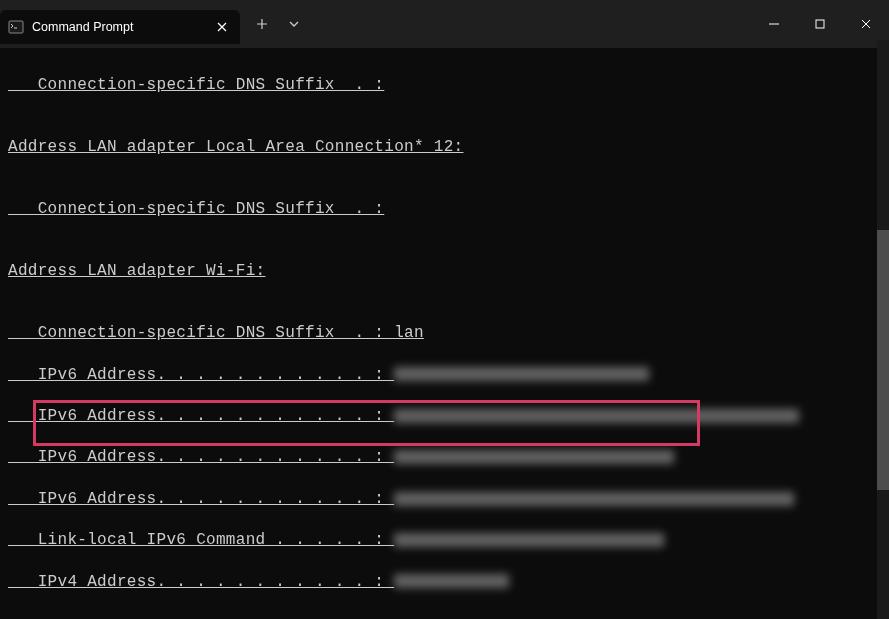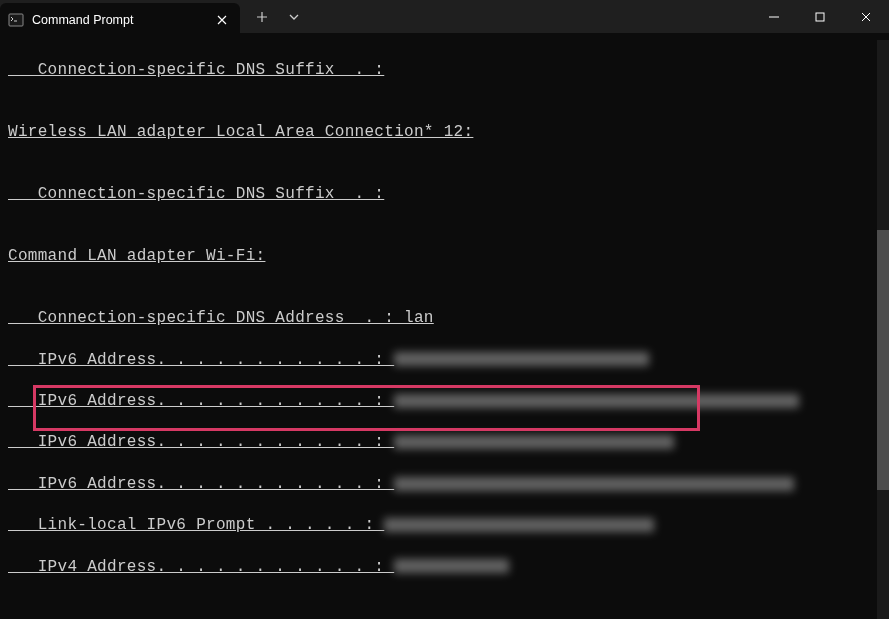--- a/index.html
+++ b/index.html
@@ -4,21 +4,21 @@
   <style>
     * { margin: 0; padding: 0; box-sizing: border-box; }
     body {
       width: 889px;
       height: 619px;
       background: #0c0c0c;
       font-family: Consolas, 'Courier New', monospace;
       overflow: hidden;
     }
     .titlebar {
-      height: 33px;
+      height: 48px;
       background: #1f1f1f;
       display: flex;
       align-items: center;
       user-select: none;
     }
     .tab {
       height: 34px;
       margin-top: 6px;
       background: #0c0c0c;
       display: flex;
@@ -174,32 +174,32 @@
         <path d="M1 1 L9 9 M9 1 L1 9" stroke="#fff" stroke-width="1"></path>
       </svg>
     </div>
   </div>
 </div>
 
 <div class="terminal-wrap">
   <div class="terminal">
 <span class="line">   Connection-specific DNS Suffix  . :</span>
 <span class="line"></span>
-<span class="line">Wireless LAN adapter Local Area Connection* 12:</span>
+<span class="line">Address LAN adapter Local Area Connection* 12:</span>
 <span class="line"></span>
 <span class="line">   Connection-specific DNS Suffix  . :</span>
 <span class="line"></span>
-<span class="line">Command LAN adapter Wi-Fi:</span>
-<span class="line"></span>
-<span class="line">   Connection-specific DNS Address  . : lan</span>
+<span class="line">Address LAN adapter Wi-Fi:</span>
+<span class="line"></span>
+<span class="line">   Connection-specific DNS Suffix  . : lan</span>
 <span class="line"><span>   IPv6 Address. . . . . . . . . . . : </span><span class="blur" style="width:255px"></span></span>
 <span class="line"><span>   IPv6 Address. . . . . . . . . . . : </span><span class="blur" style="width:405px"></span></span>
 <span class="line"><span>   IPv6 Address. . . . . . . . . . . : </span><span class="blur" style="width:280px"></span></span>
 <span class="line"><span>   IPv6 Address. . . . . . . . . . . : </span><span class="blur" style="width:400px"></span></span>
-<span class="line"><span>   Link-local IPv6 Prompt . . . . . : </span><span class="blur" style="width:270px"></span></span>
+<span class="line"><span>   Link-local IPv6 Command . . . . . : </span><span class="blur" style="width:270px"></span></span>
 <span class="line"><span>   IPv4 Address. . . . . . . . . . . : </span><span class="blur" style="width:115px"></span></span>
 
 
 
 <span class="line"></span>
 
 <span class="line"></span>
 
 
 <span class="line"></span>

